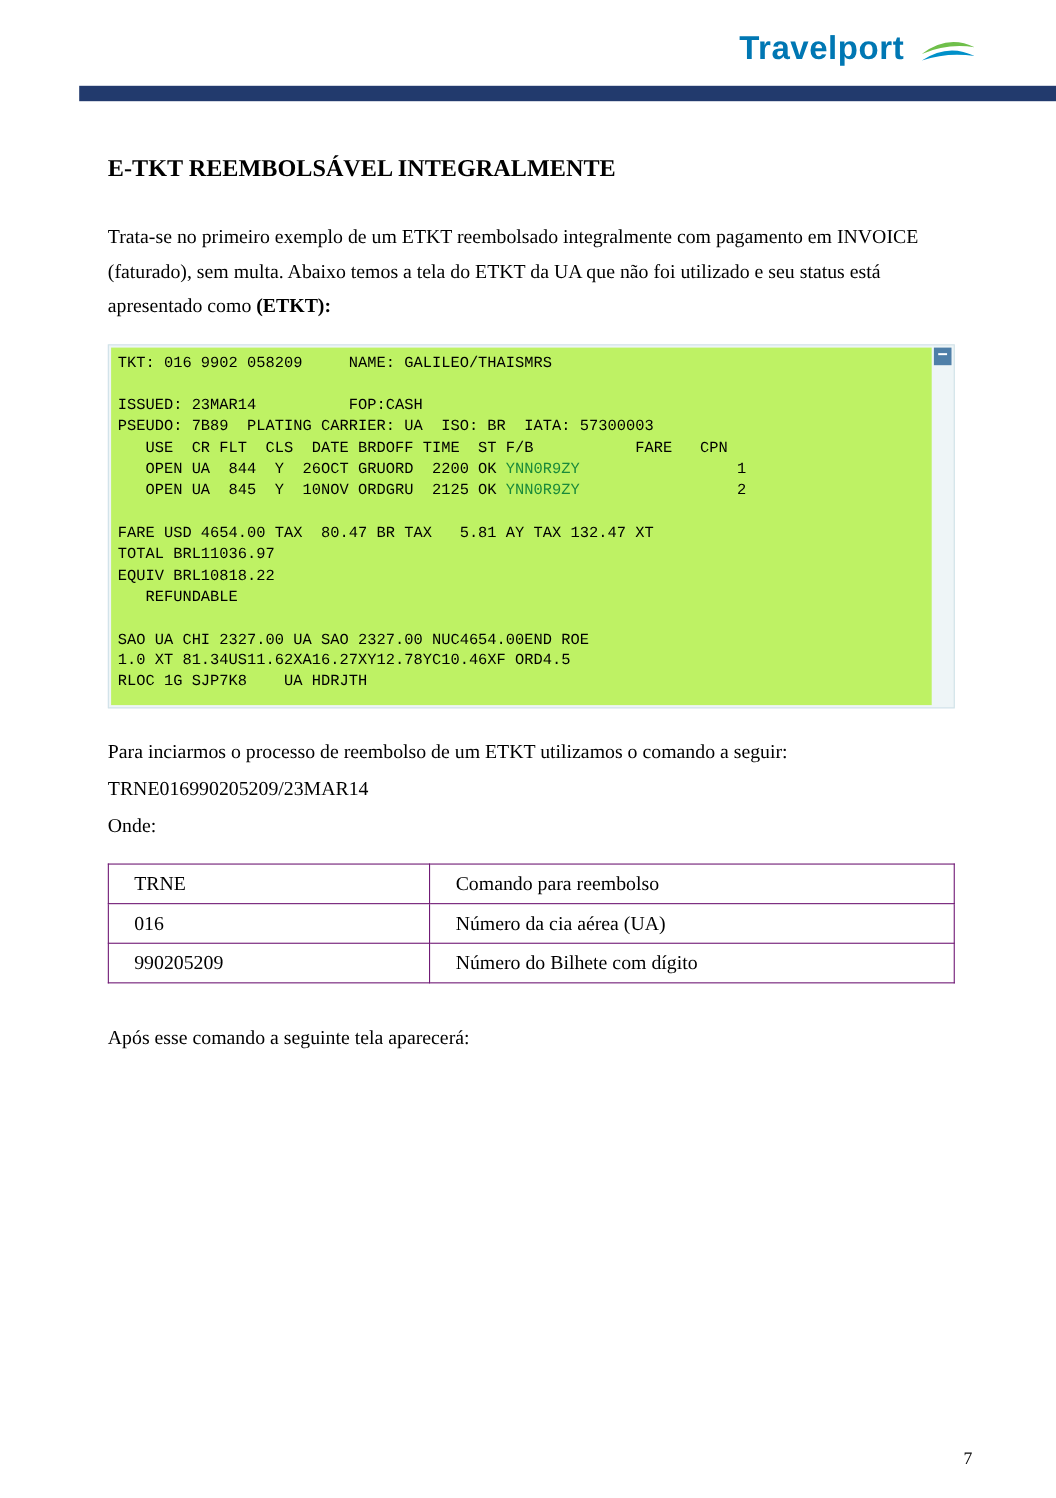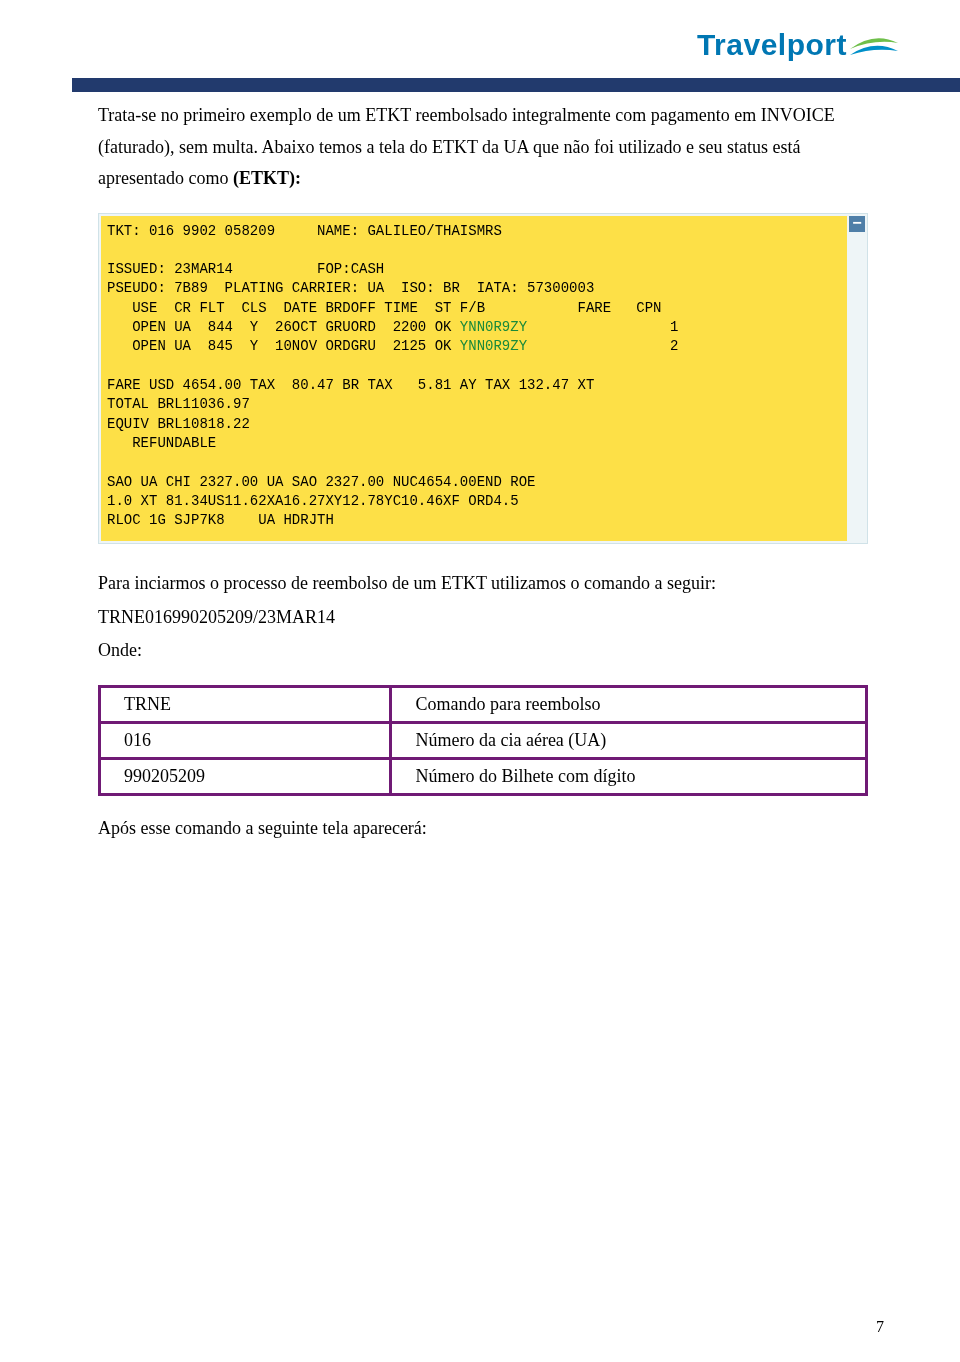--- a/index.html
+++ b/index.html
@@ -11,25 +11,25 @@
     color: #000;
     position: relative;
   }
   .header {
     position: relative;
     height: 100px;
     padding-top: 28px;
   }
   .logo {
     position: absolute;
-    right: 60px;
+    right: 72px;
     top: 28px;
     display: flex;
     align-items: center;
-    gap: 1px;
+    gap: 14px;
   }
   .logo-text {
     font-family: Arial, Helvetica, sans-serif;
     font-weight: bold;
     font-size: 30px;
     color: #0077b3;
     letter-spacing: 0.5px;
   }
   .logo-swoosh {
     width: 52px;
@@ -57,21 +57,21 @@
     line-height: 1.75;
     margin-bottom: 6px;
   }
   .terminal {
     margin: 18px 0 24px 0;
     border: 1px solid #d0e2e8;
     background: #eef5f7;
     position: relative;
   }
   .terminal-inner {
-    background: #fde047;
+    background: #bef264;
     margin: 2px 20px 2px 2px;
     padding: 6px 10px 10px 6px;
     font-family: "Courier New", Courier, monospace;
     font-size: 14px;
     line-height: 1.38;
     white-space: pre;
     color: #000;
   }
   .terminal-scroll {
     position: absolute;
@@ -96,29 +96,29 @@
   .onde {
     font-size: 18px;
     margin-bottom: 24px;
   }
   table.def {
     border-collapse: collapse;
     font-size: 18px;
     width: 100%;
   }
   table.def td {
-    border: 3px solid #701a75;
+    border: 1px solid #701a75;
     padding: 6px 23px;
     vertical-align: middle;
     height: 36px;
   }
   table.def td:first-child { width: 38%; }
   .after {
     font-size: 18px;
-    margin-top: 22px;
+    margin-top: 39px;
   }
   .page-num {
     position: absolute;
     bottom: 26px;
     right: 76px;
     font-size: 16px;
   }
 </style>
 </head>
 <body>
@@ -129,20 +129,21 @@
     <svg class="logo-swoosh" viewBox="0 0 52 32">
       <path d="M2 20 Q 26 2 50 14 Q 26 10 2 20 Z" fill="#6fbf4a"></path>
       <path d="M2 26 Q 26 10 50 22 Q 26 18 2 26 Z" fill="#0090c9"></path>
     </svg>
   </div>
   <div class="header-bar"></div>
 </div>
 
 <div class="content">
 
+  <h1>E-TKT REEMBOLSÁVEL INTEGRALMENTE</h1>
 
   <p class="para">
     <span>Trata-se no primeiro exemplo de um ETKT reembolsado integralmente com pagamento em INVOICE (faturado), sem multa. Abaixo temos a tela do ETKT da UA que não foi utilizado e seu status está apresentado como </span><b>(ETKT):</b>
   </p>
 
   <div class="terminal">
     <div class="terminal-scroll">−</div>
     <div class="terminal-inner"><span>TKT: 016 9902 058209     NAME: GALILEO/THAISMRS</span>
 <span> </span>
 <span>ISSUED: 23MAR14          FOP:CASH</span>

